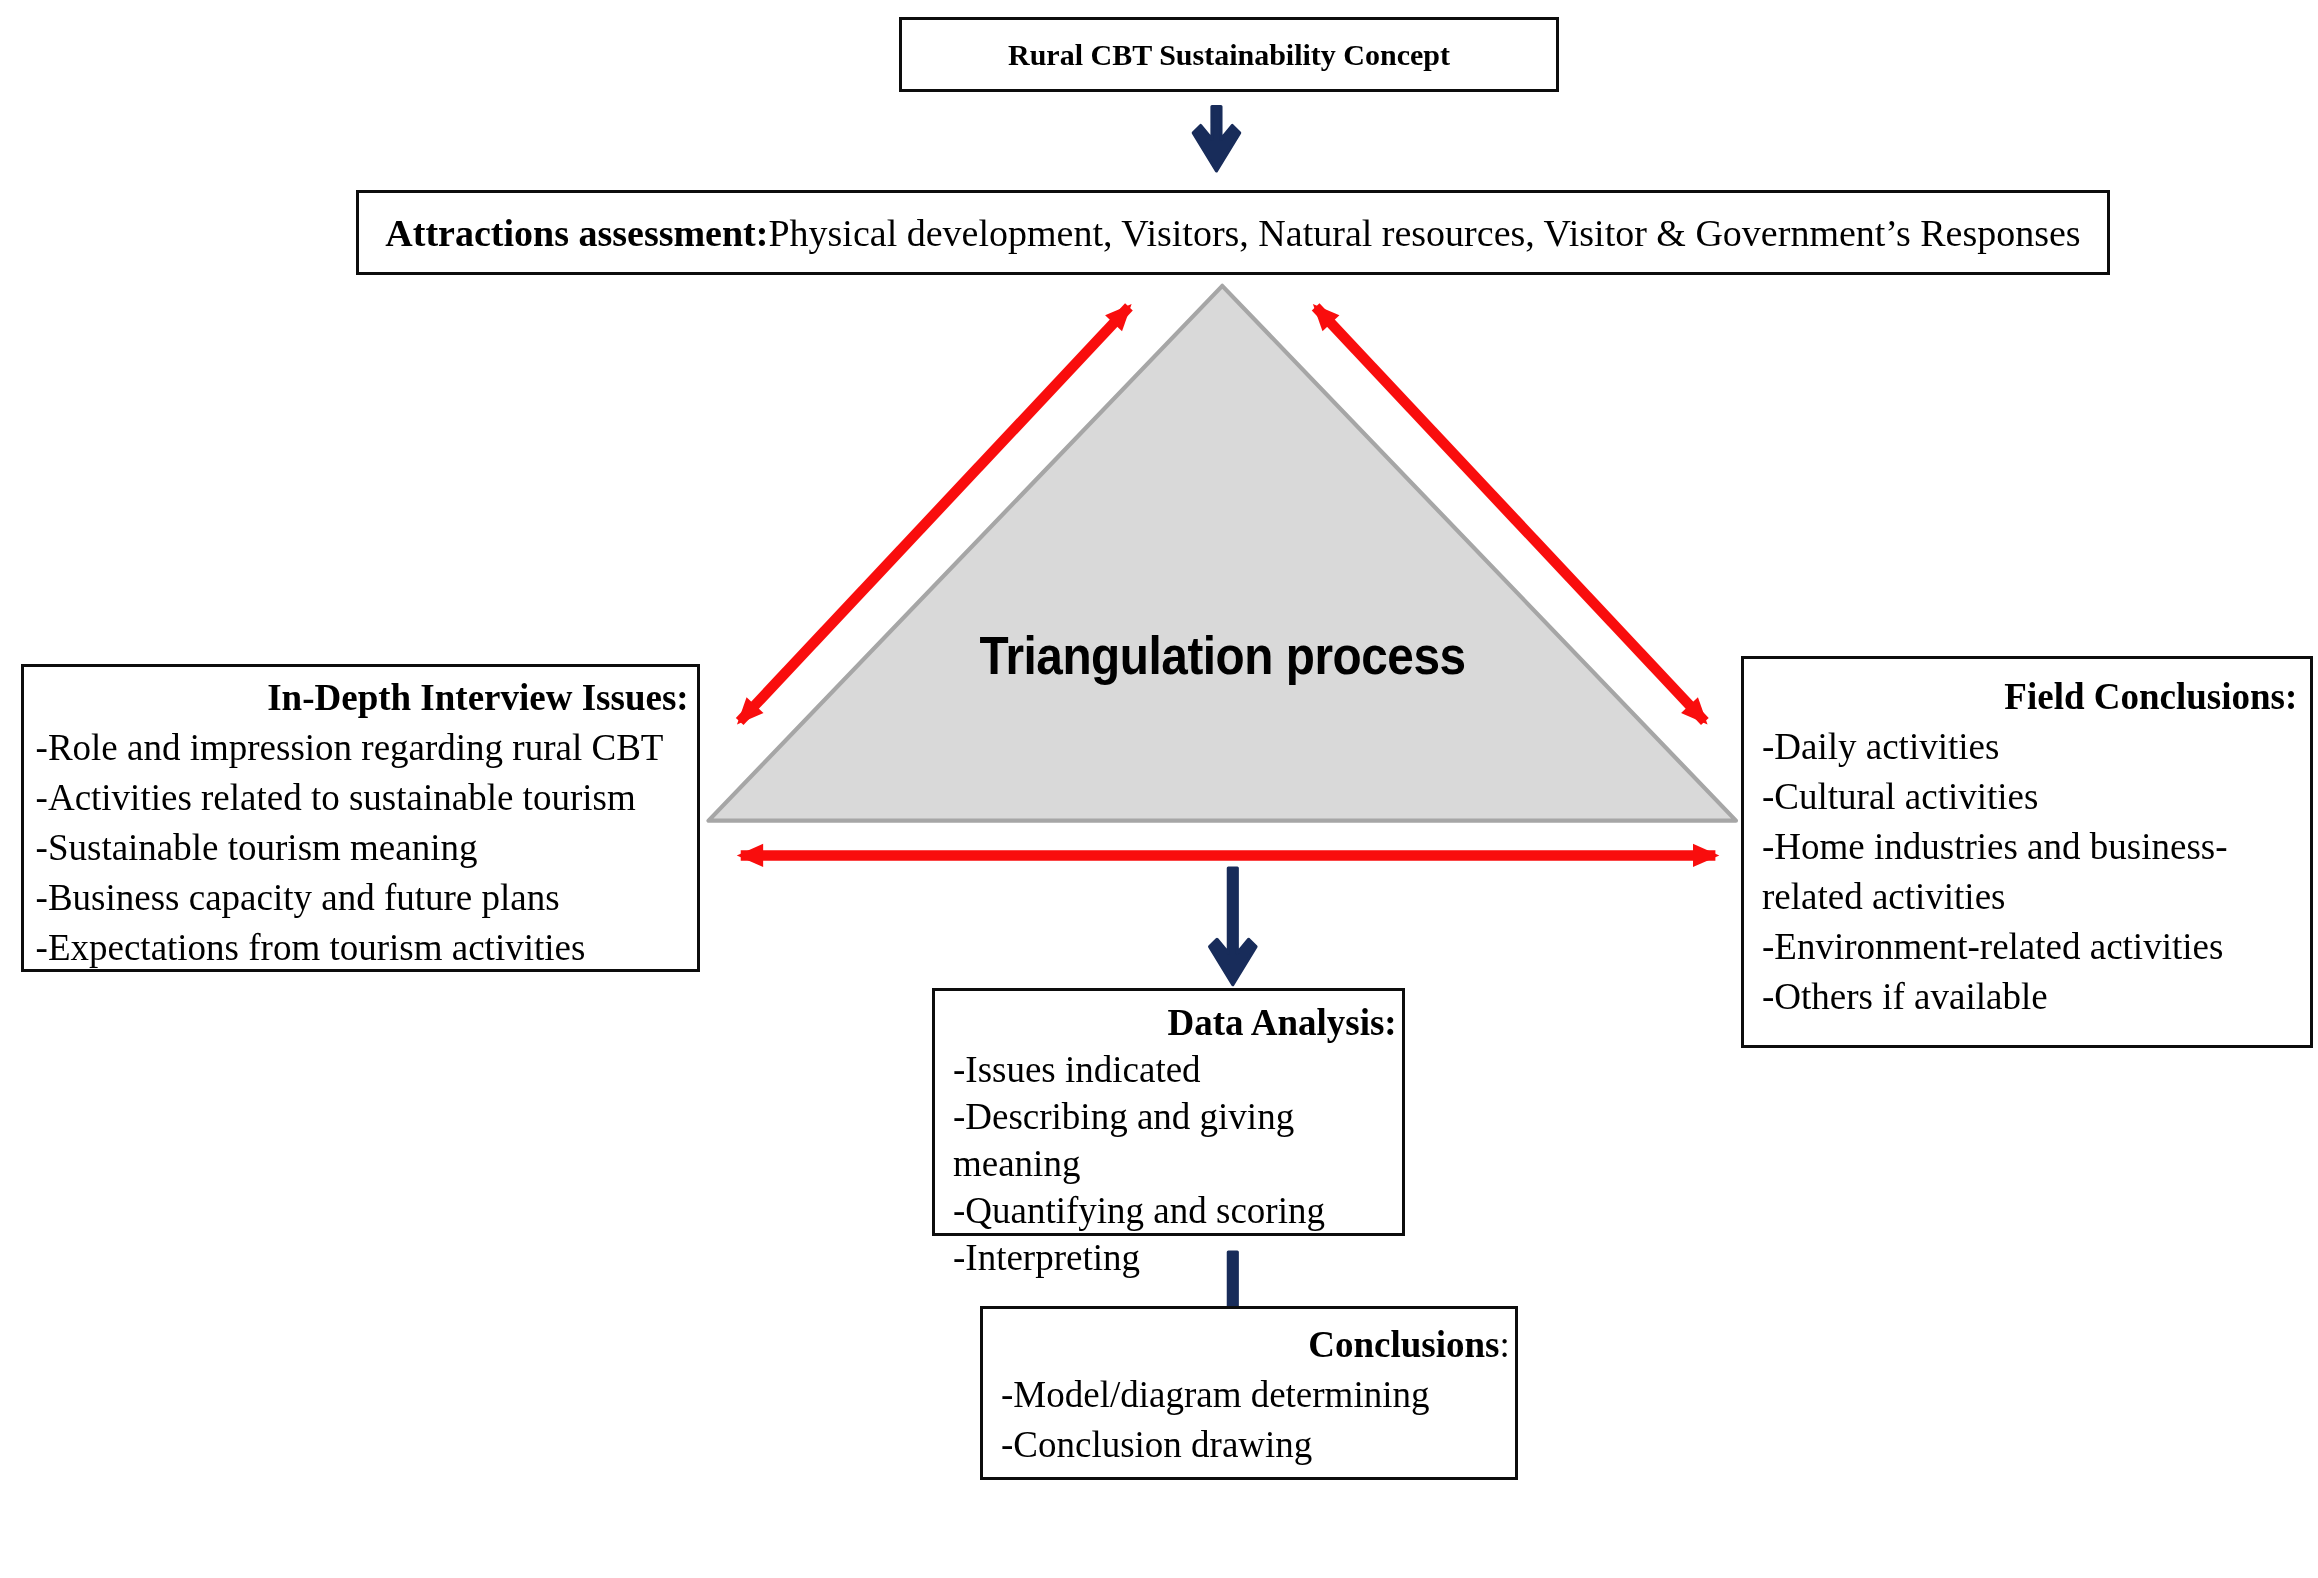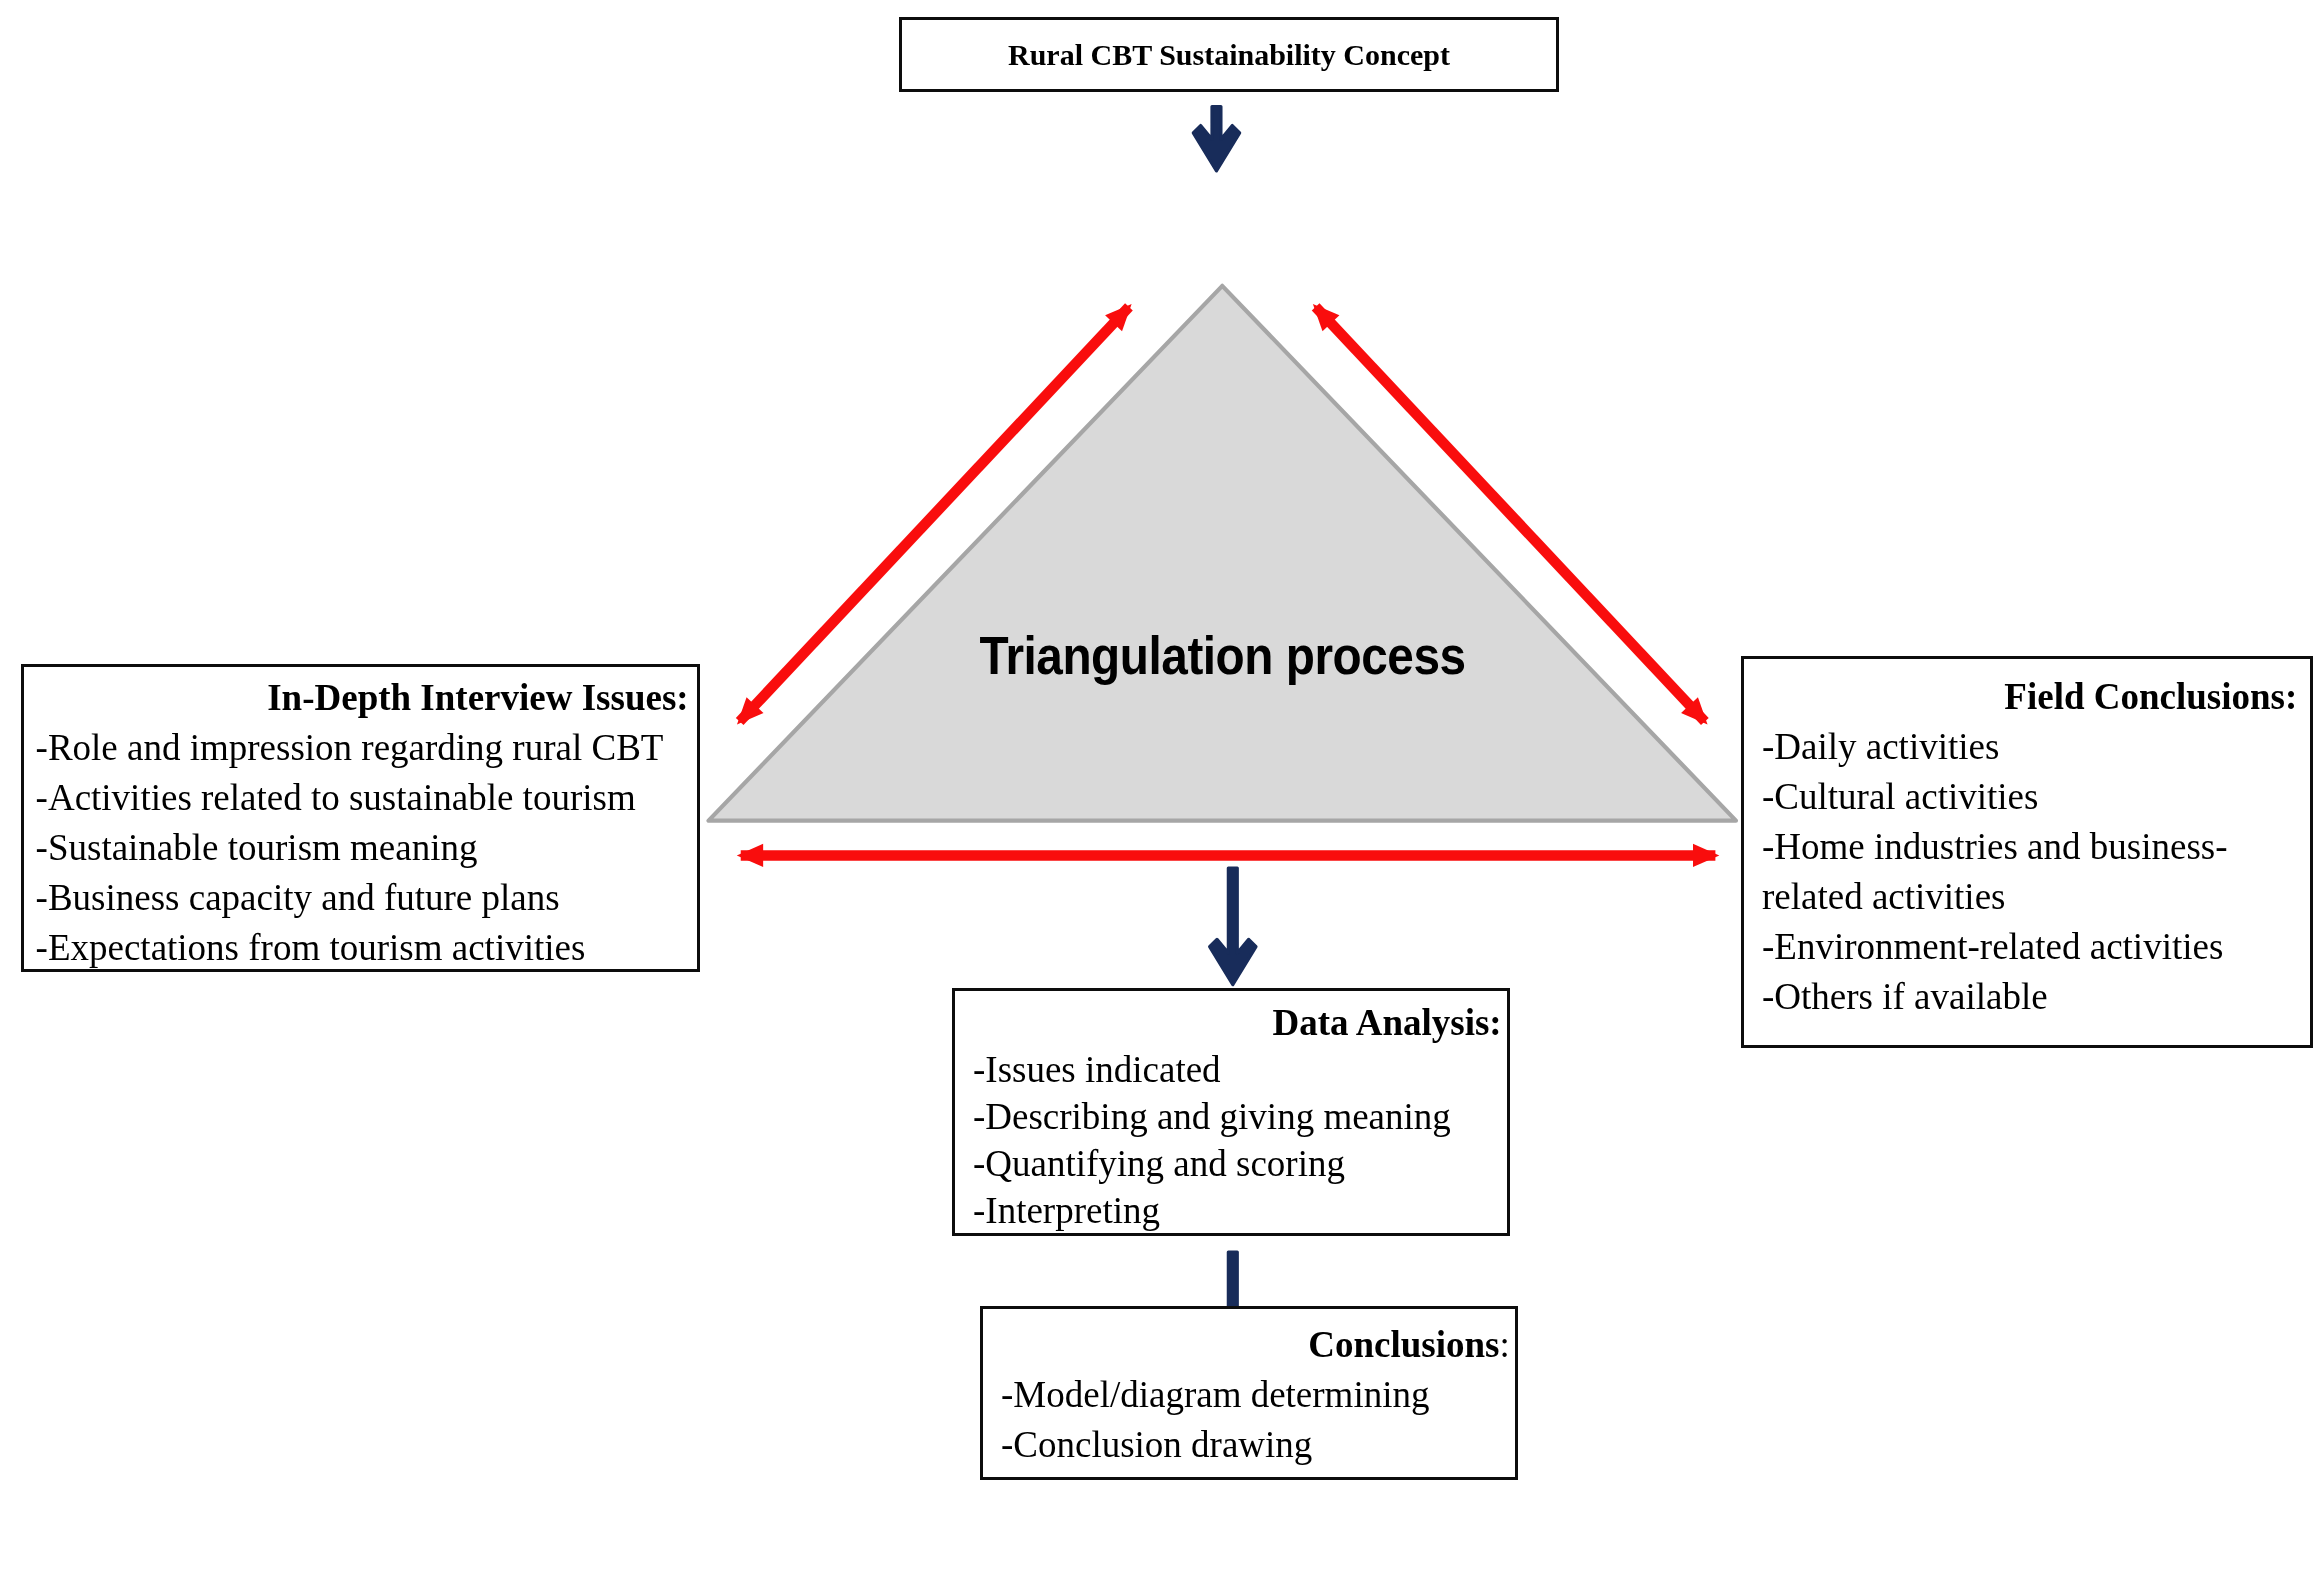--- a/index.html
+++ b/index.html
@@ -48,21 +48,21 @@
 
   #interview-box{
     left:21px;top:664px;width:679px;height:308px;
     padding:6.3px 8.4px 0 11.6px;line-height:50px;
   }
   #field-box{
     left:1741px;top:656px;width:572px;height:392px;
     padding:12.7px 12.7px 0 18px;line-height:50px;
   }
   #data-analysis-box{
-    left:952px;top:988px;width:558px;height:248px;
+    left:932px;top:988px;width:473px;height:248px;
     padding:8.4px 5.3px 0 5.3px;line-height:47px;
   }
   #conclusions-box{
     left:980px;top:1306px;width:538px;height:174px;
     padding:10.5px 5.3px 0 5.3px;line-height:50px;
   }
   #data-analysis-box .items,#conclusions-box .items{padding-left:12.7px;}
 
   .tri{fill:var(--tri_fill,#d9d9d9);stroke:var(--tri_stroke,#a6a6a6);stroke-width:8;stroke-linejoin:round;}
   .redline{stroke:var(--red,#f90d0d);stroke-width:20;fill:none;}
@@ -88,20 +88,24 @@
 
     <polygon class="navyarrow" transform="translate(2306,202)" points="-8.5,0 8.5,0 8.5,62 30,36 44,50 0,122 -44,50 -30,36 -8.5,62"></polygon>
     <polygon class="navyarrow" transform="translate(2337,1646)" points="-8.5,0 8.5,0 8.5,161 30,135 44,149 0,221 -44,149 -30,135 -8.5,161"></polygon>
     <polygon class="navyarrow" transform="translate(2337,2374)" points="-8.5,0 8.5,0 8.5,160 30,134 44,148 0,220 -44,148 -30,134 -8.5,160"></polygon>
   </svg>
 
   <div id="top-box" class="box thick">
     <span>Rural CBT Sustainability Concept</span>
   </div>
 
+  <div id="attractions-box" class="box thick">
+    <span class="b">Attractions assessment:</span>
+      <span> Physical development, Visitors, Natural resources, Visitor &amp; Government’s Responses</span>
+  </div>
 
   <div id="triangulation-label">Triangulation process</div>
 
   <div id="interview-box" class="box">
     <div class="heading">In-Depth Interview Issues:</div>
     <div class="items">
         <div>-Role and impression regarding rural CBT</div>
         <div>-Activities related to sustainable tourism</div>
         <div>-Sustainable tourism meaning</div>
         <div>-Business capacity and future plans</div>

